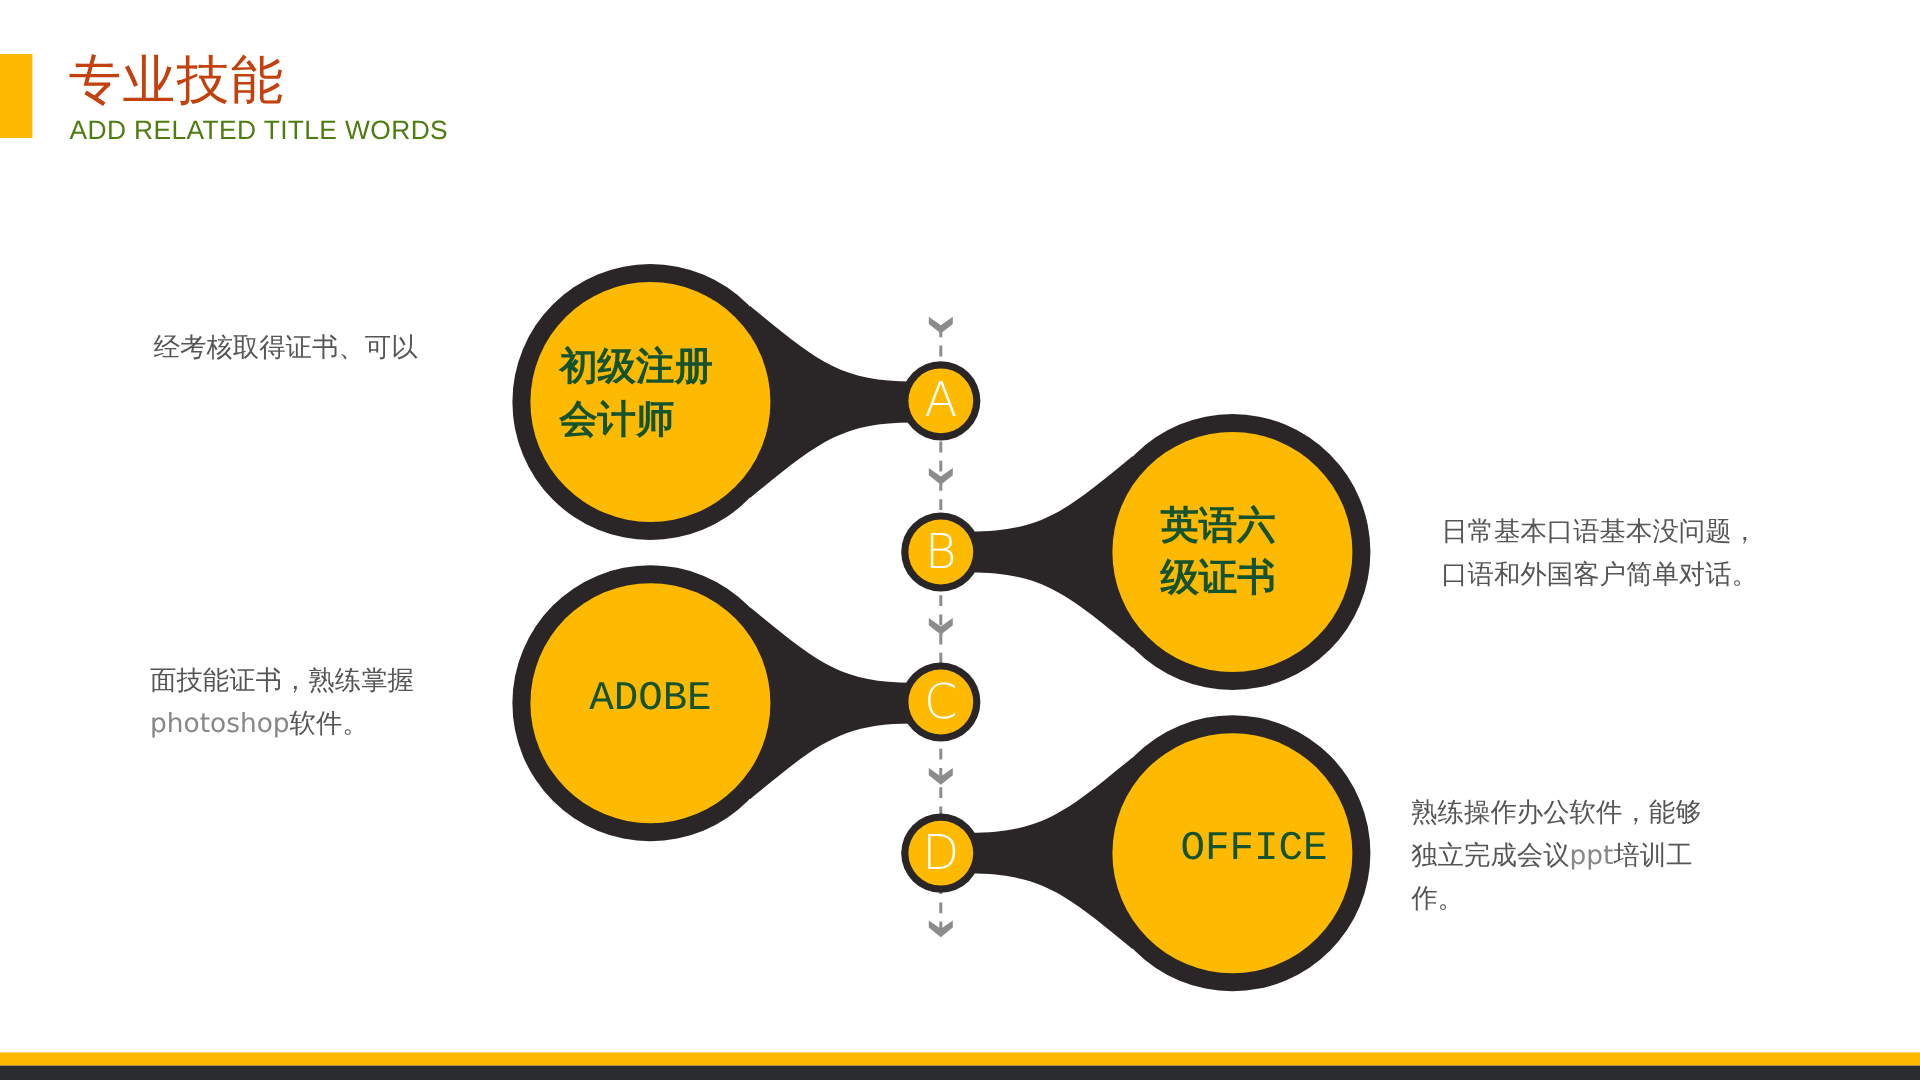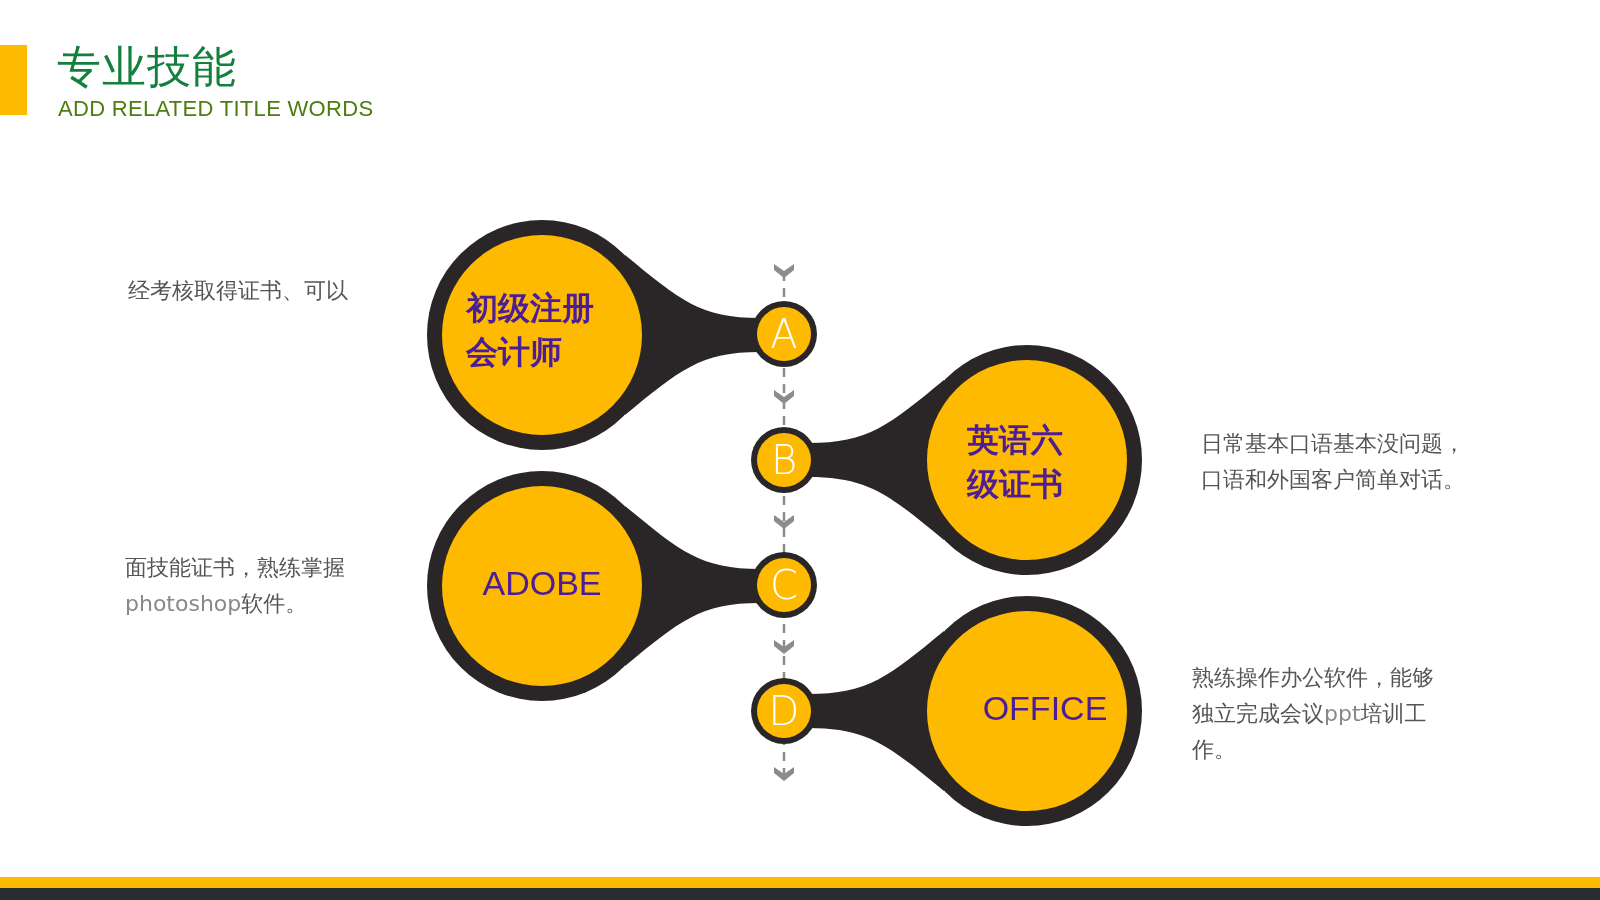--- a/index.html
+++ b/index.html
@@ -1,23 +1,23 @@
 <!DOCTYPE html>
 <html><head>
   <meta charset="utf-8">
   <style>
     html, body { margin:0; padding:0; }
     body { width:1600px; height:900px; position:relative; overflow:hidden; background:#ffffff; font-family:"Liberation Sans","DejaVu Sans",sans-serif; }
     .accent-block { position:absolute; left:0; top:45px; width:27px; height:70px; background:#FDBA00; }
-    .title { position:absolute; left:57px; top:38px; font-size:44px; color:#15803d; letter-spacing:1px; font-family:"DejaVu Sans",sans-serif; }
+    .title { position:absolute; left:57px; top:38px; font-size:44px; color:#c2410c; letter-spacing:1px; font-family:"DejaVu Sans",sans-serif; }
     .subtitle { position:absolute; left:58px; top:96px; font-size:22px; color:#4d7c0f; letter-spacing:0.3px; }
     .desc { position:absolute; font-size:22px; line-height:36px; color:#555; font-family:"DejaVu Sans",sans-serif; }
     .desc .lat { color:#888; }
     svg.diagram { position:absolute; left:0; top:0; }
-    .big-label { position:absolute; color:#4c1d95; text-align:center; font-family:Liberation Sans, sans-serif; }
+    .big-label { position:absolute; color:#14532d; text-align:center; font-family:Liberation Mono, monospace; }
     .big-label.bold { font-weight:bold; font-size:32px; line-height:44px; }
     .big-label.thin { font-size:34px; }
     .letter { position:absolute; width:54px; height:54px; color:#fff; font-size:40px; line-height:54px; text-align:center; font-family:"DejaVu Sans",sans-serif; font-weight:200; }
     .bar-yellow { position:absolute; left:0; top:877px; width:1600px; height:11px; background:#FDBA00; }
     .bar-dark { position:absolute; left:0; top:888px; width:1600px; height:12px; background:#2A2D2F; }
   </style>
 </head>
 <body>
 
 <div class="accent-block"></div>
@@ -89,20 +89,20 @@
   <div>经考核取得证书、可以</div>
 </div>
 <div class="desc" style="left:1201px; top:426px;">
   <div>日常基本口语基本没问题，</div>
   <div>口语和外国客户简单对话。</div>
 </div>
 <div class="desc" style="left:125px; top:550px;">
   <div>面技能证书，熟练掌握</div>
   <div><span class="lat">photoshop</span><span>软件。</span></div>
 </div>
-<div class="desc" style="left:1176px; top:660px;margin-left:16px;">
+<div class="desc" style="left:1176px; top:660px;">
   <div>熟练操作办公软件，能够</div>
   <div><span>独立完成会议</span><span class="lat">ppt</span><span>培训工</span></div>
   <div>作。</div>
 </div>
 
 <div class="bar-yellow"></div>
 <div class="bar-dark"></div>
 
 </body></html>

